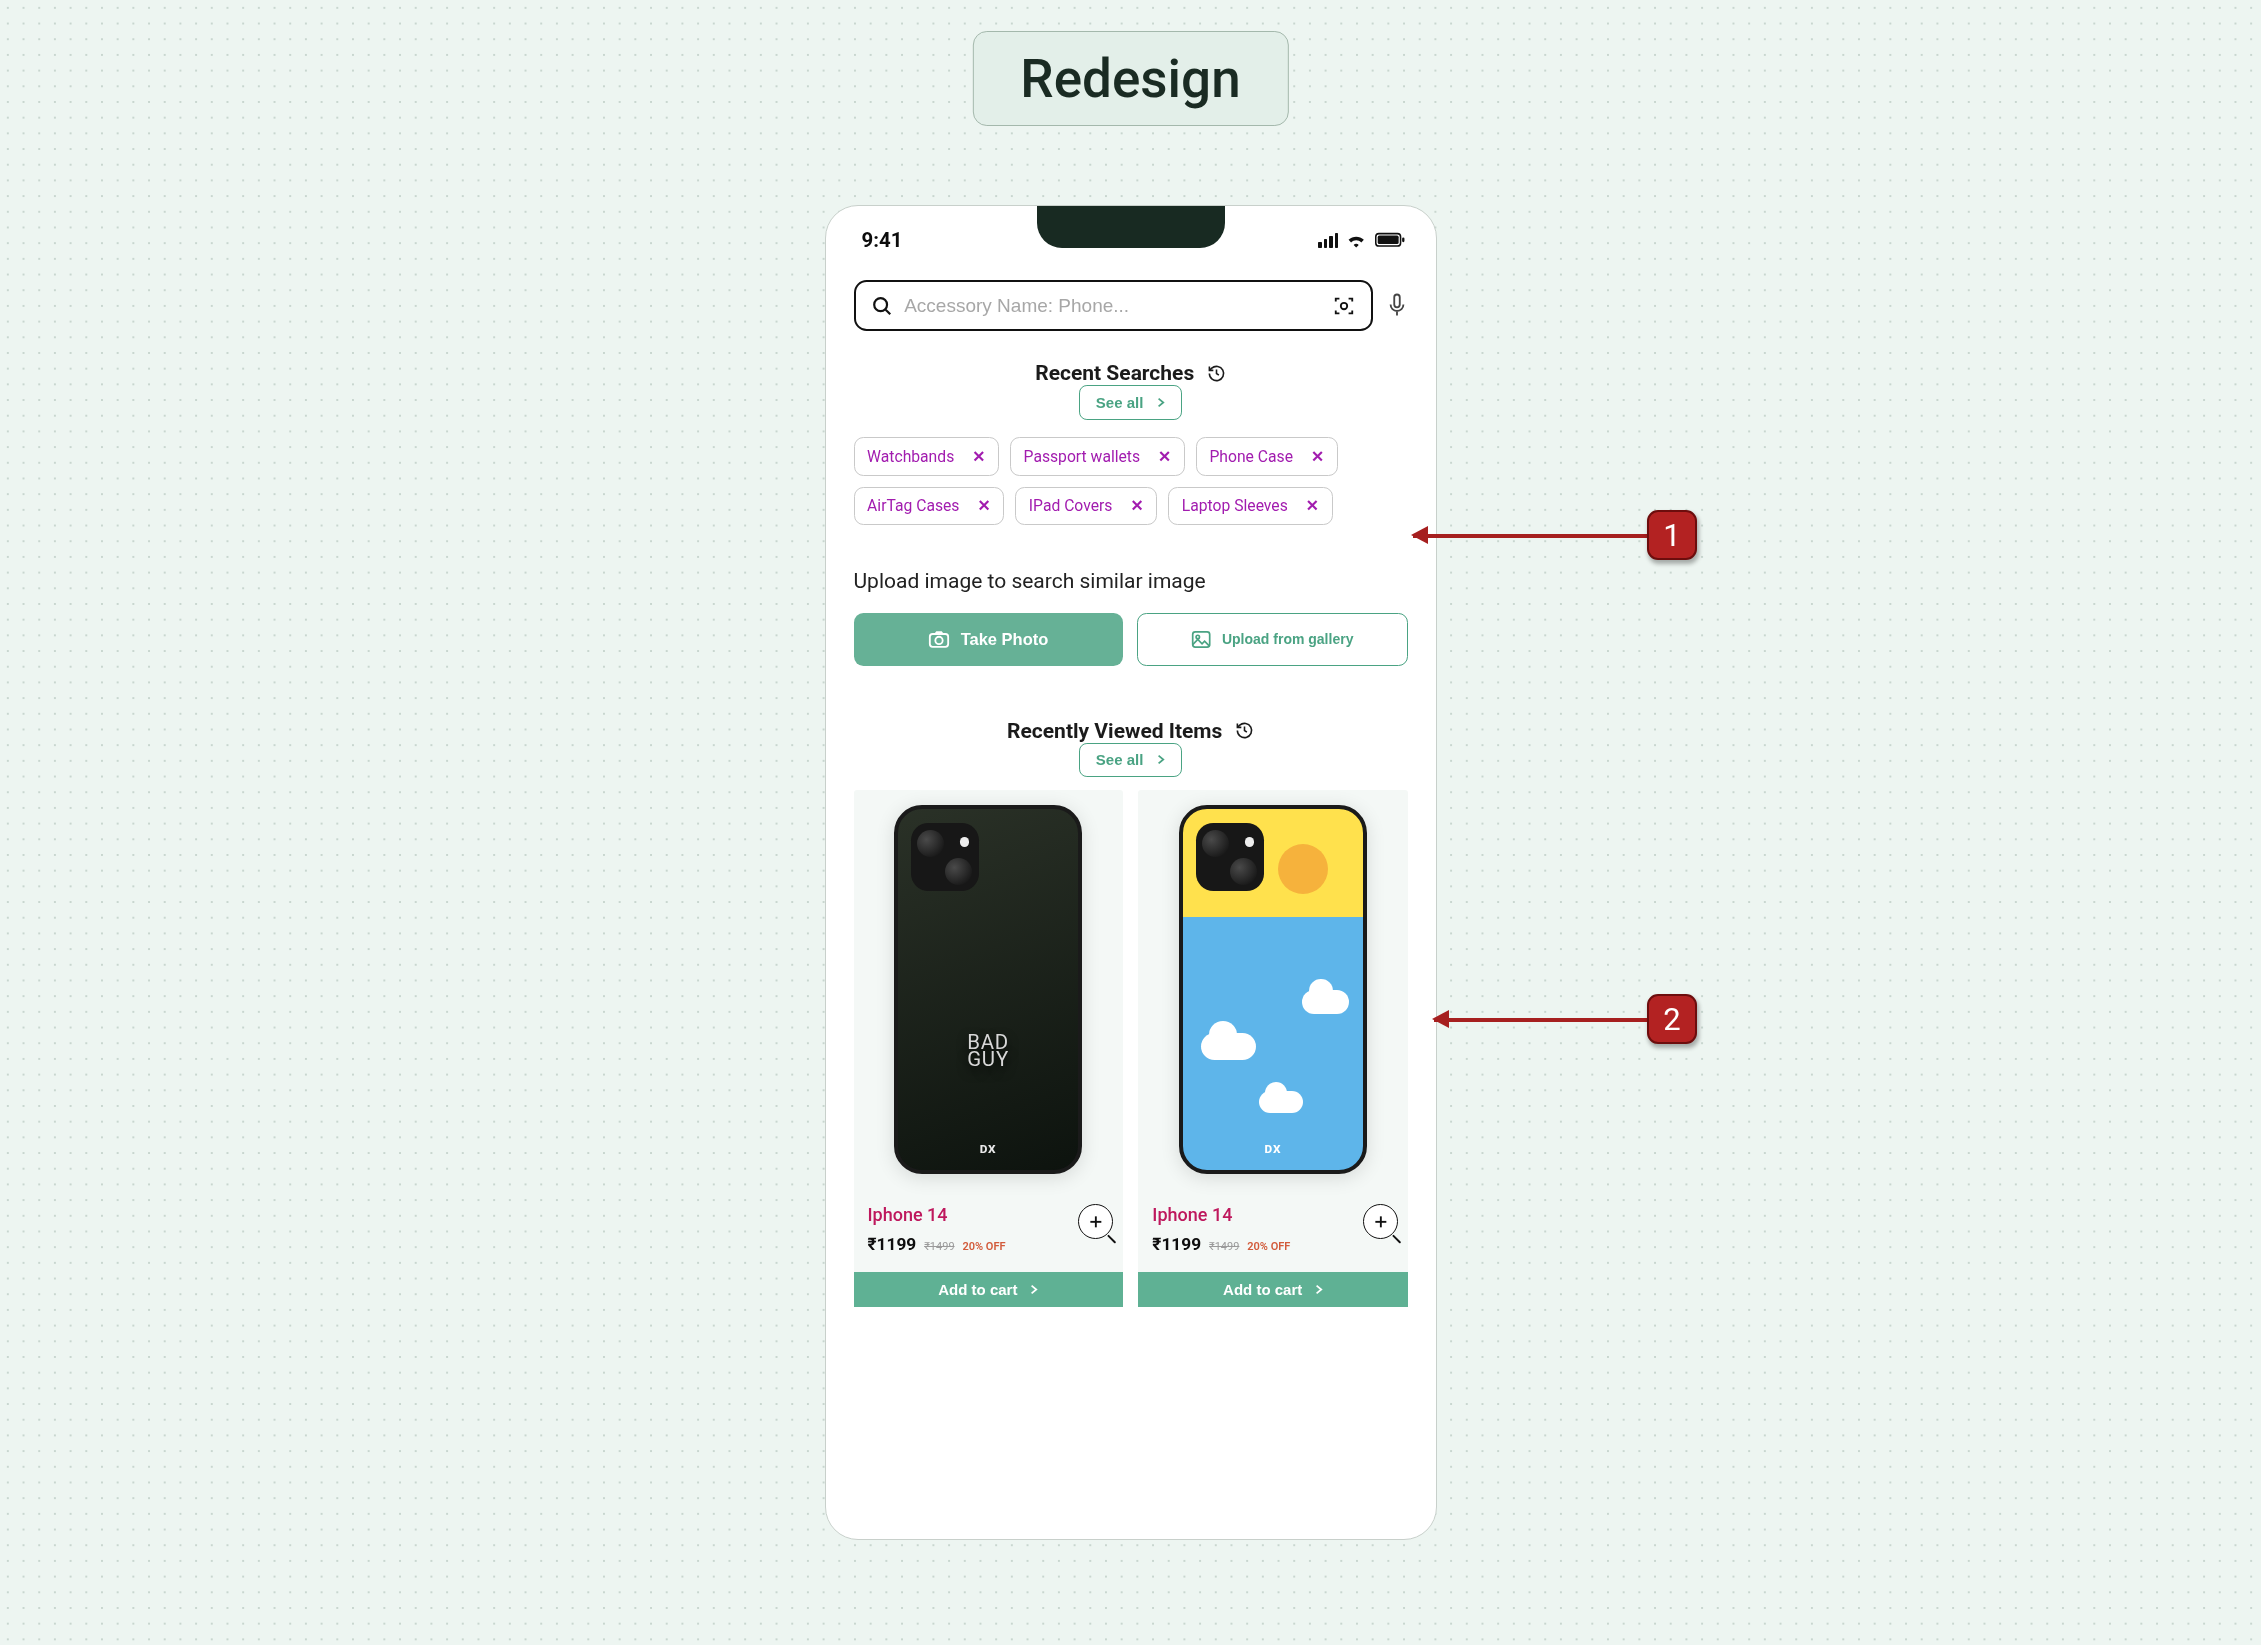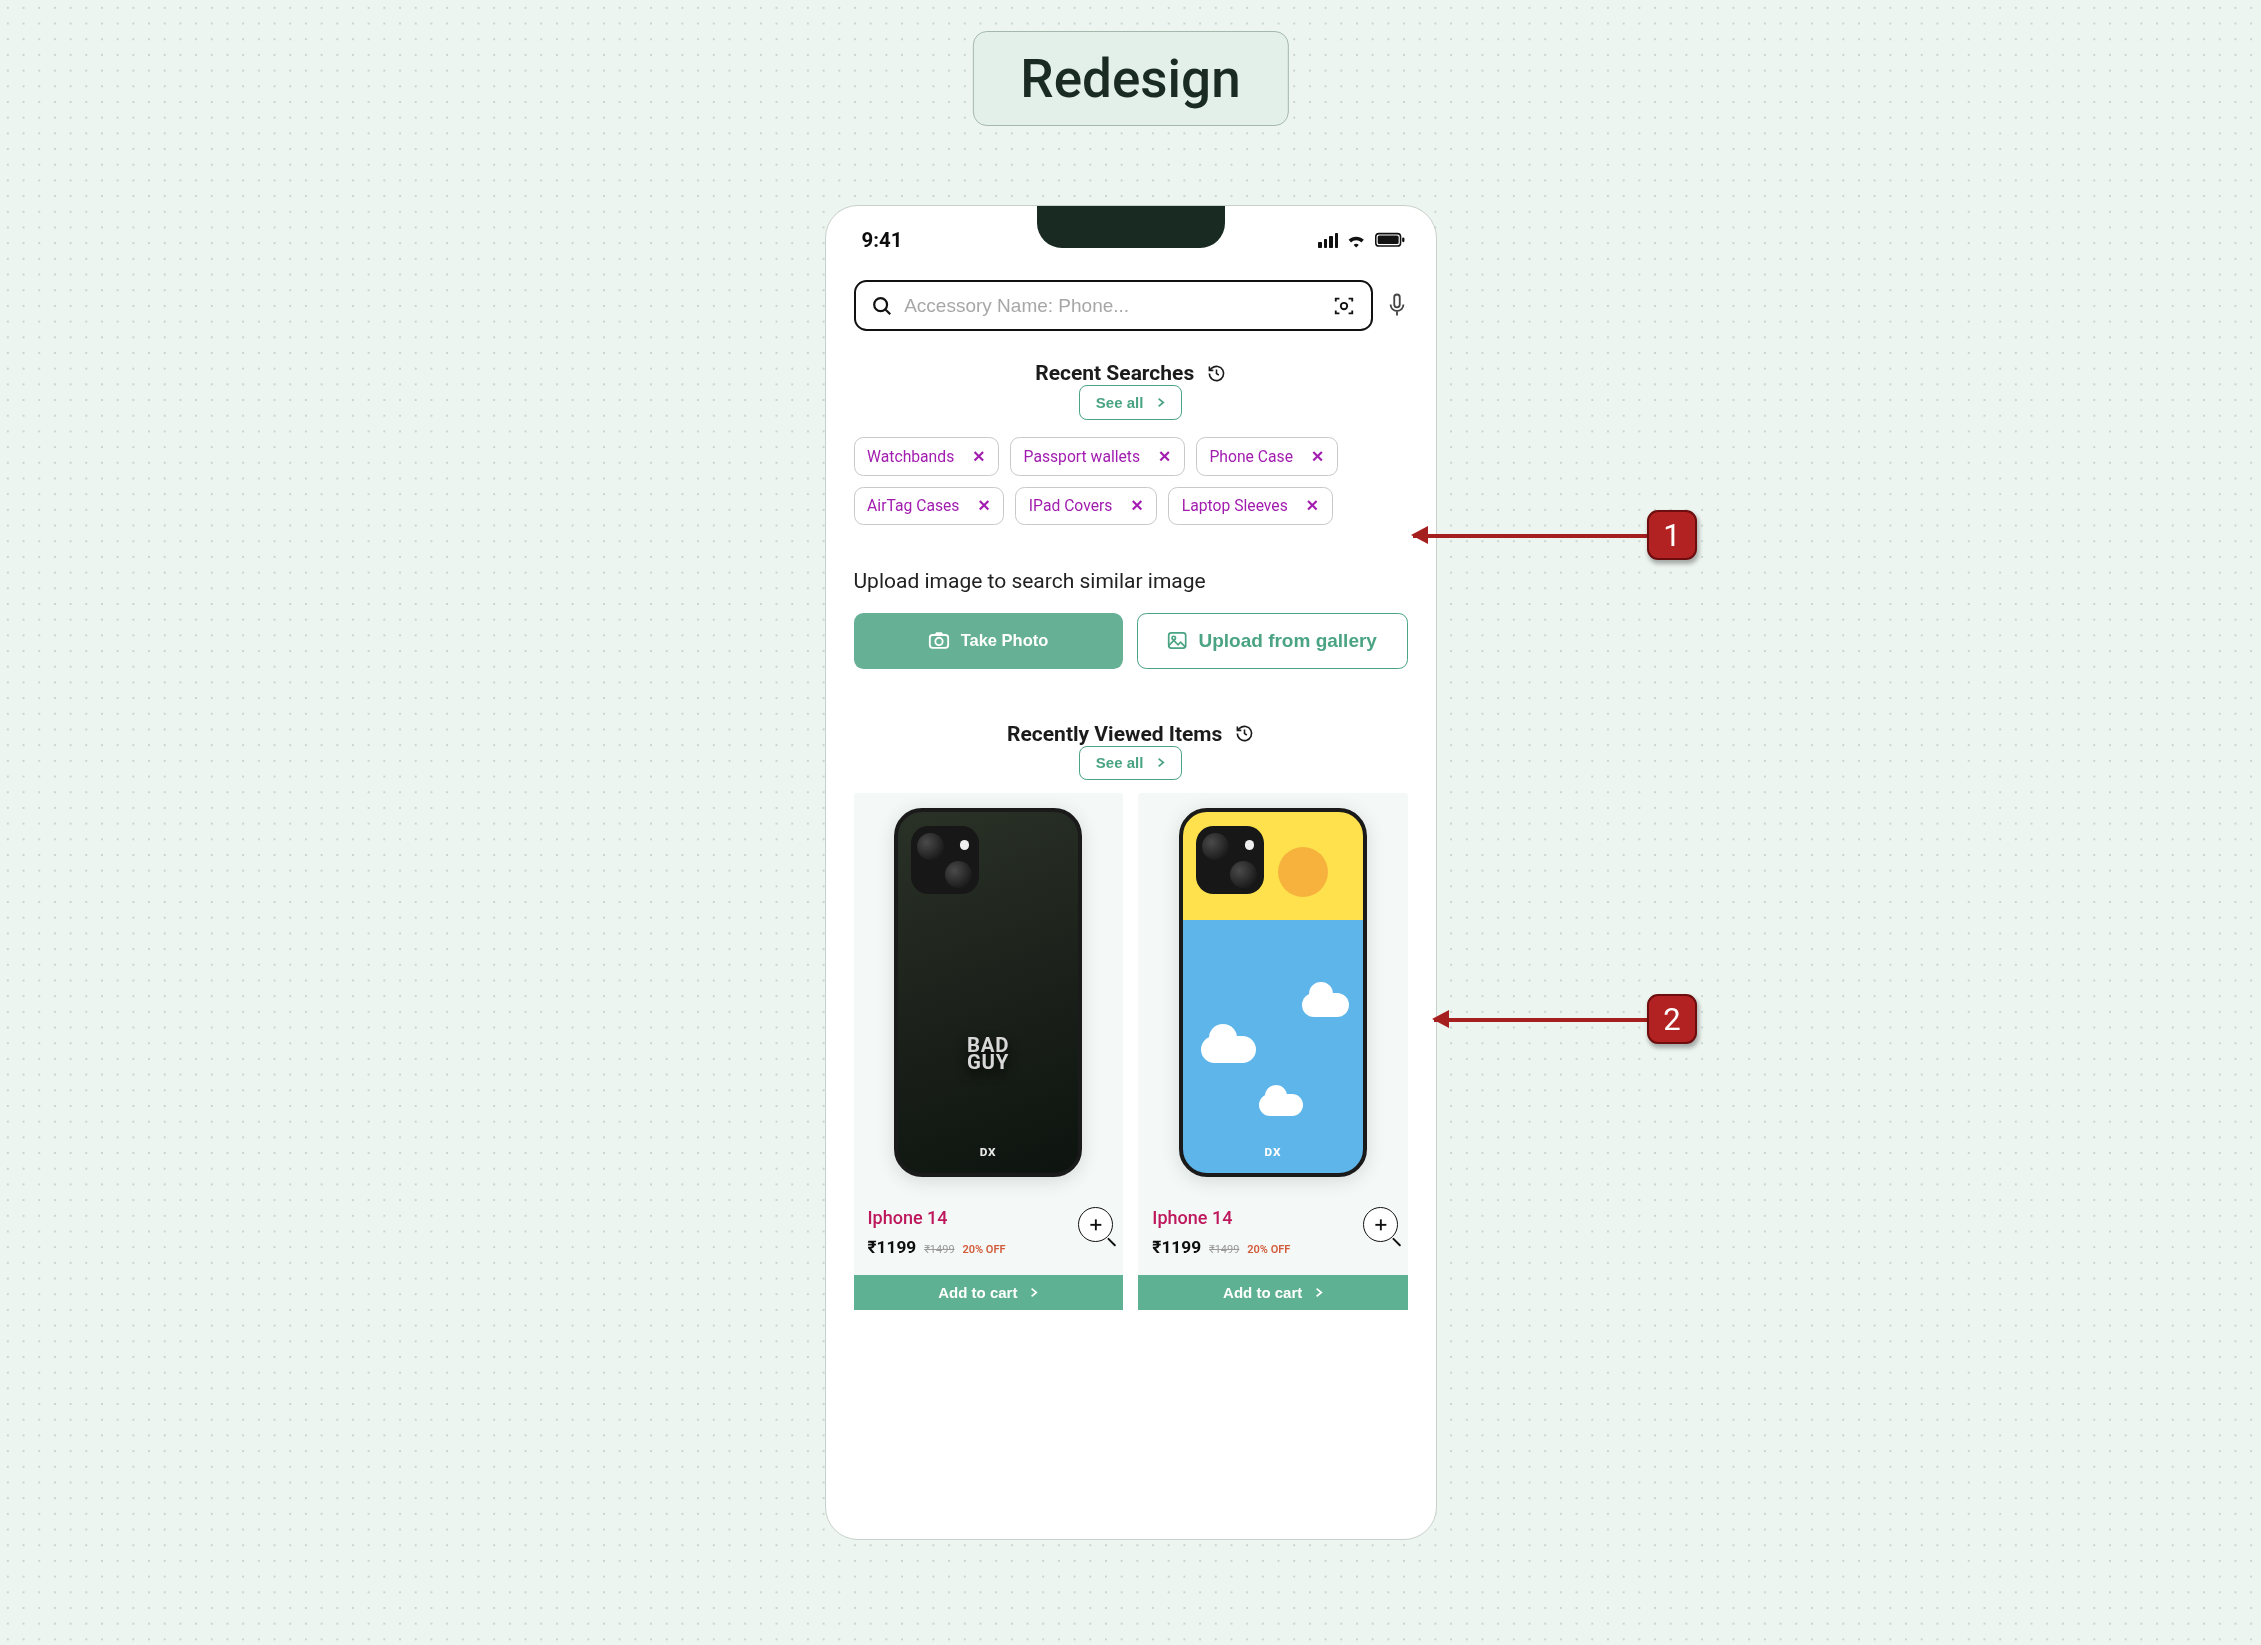--- a/index.html
+++ b/index.html
@@ -189,21 +189,21 @@
     flex: 1;
     display: flex;
     align-items: center;
     justify-content: center;
     gap: 11px;
     background: #fff;
     border: 1.2px solid #4aa383;
     color: #4aa383;
     border-radius: 9.4px;
     padding: 15.7px;
-    font-size: 19px;
+    font-size: 14px;
     font-weight: 600;
     cursor: pointer;
   }
 
   .products-row {
     display: flex;
     gap: 15.7px;
     margin-top: -4.7px;
     padding: 0 28px;
   }
@@ -250,21 +250,21 @@
     background: radial-gradient(circle at 35% 35%,#4a4a4a,#0a0a0a);
   }
   .camera-cluster::before { top:6.3px; left:6.3px; }
   .camera-cluster::after { bottom:6.3px; right:6.3px; }
   .flash-dot {
     position:absolute; top:14px; right:9.4px; width:9.4px; height:9.4px;
     background:#eee; border-radius:50%;
   }
   .bad-guy-text {
     position:absolute; bottom:102px; left:50%; transform:translateX(-50%);
-    color:#d8d8d8; font-weight:700; font-size:20.4px; line-height:0.85;
+    color:#d8d8d8; font-weight:400; font-size:20.4px; line-height:0.85;
     text-align:left; letter-spacing:0.8px;
     text-shadow:0 4.7px 11px rgba(0,0,0,0.8);
   }
   .dx-logo {
     position:absolute; bottom:14px; left:50%; transform:translateX(-50%);
     color:#e8e8e8; font-weight:800; font-size:11.8px; letter-spacing:0.8px;
   }
   .sky-sun { position:absolute; top:35px; right:35px; width:50px; height:50px; background:#f6b23c; border-radius:50%; }
   .cloud { position:absolute; background:#fff; border-radius:39px; }
   .cloud::before, .cloud::after { content:""; position:absolute; background:#fff; border-radius:50%; }

